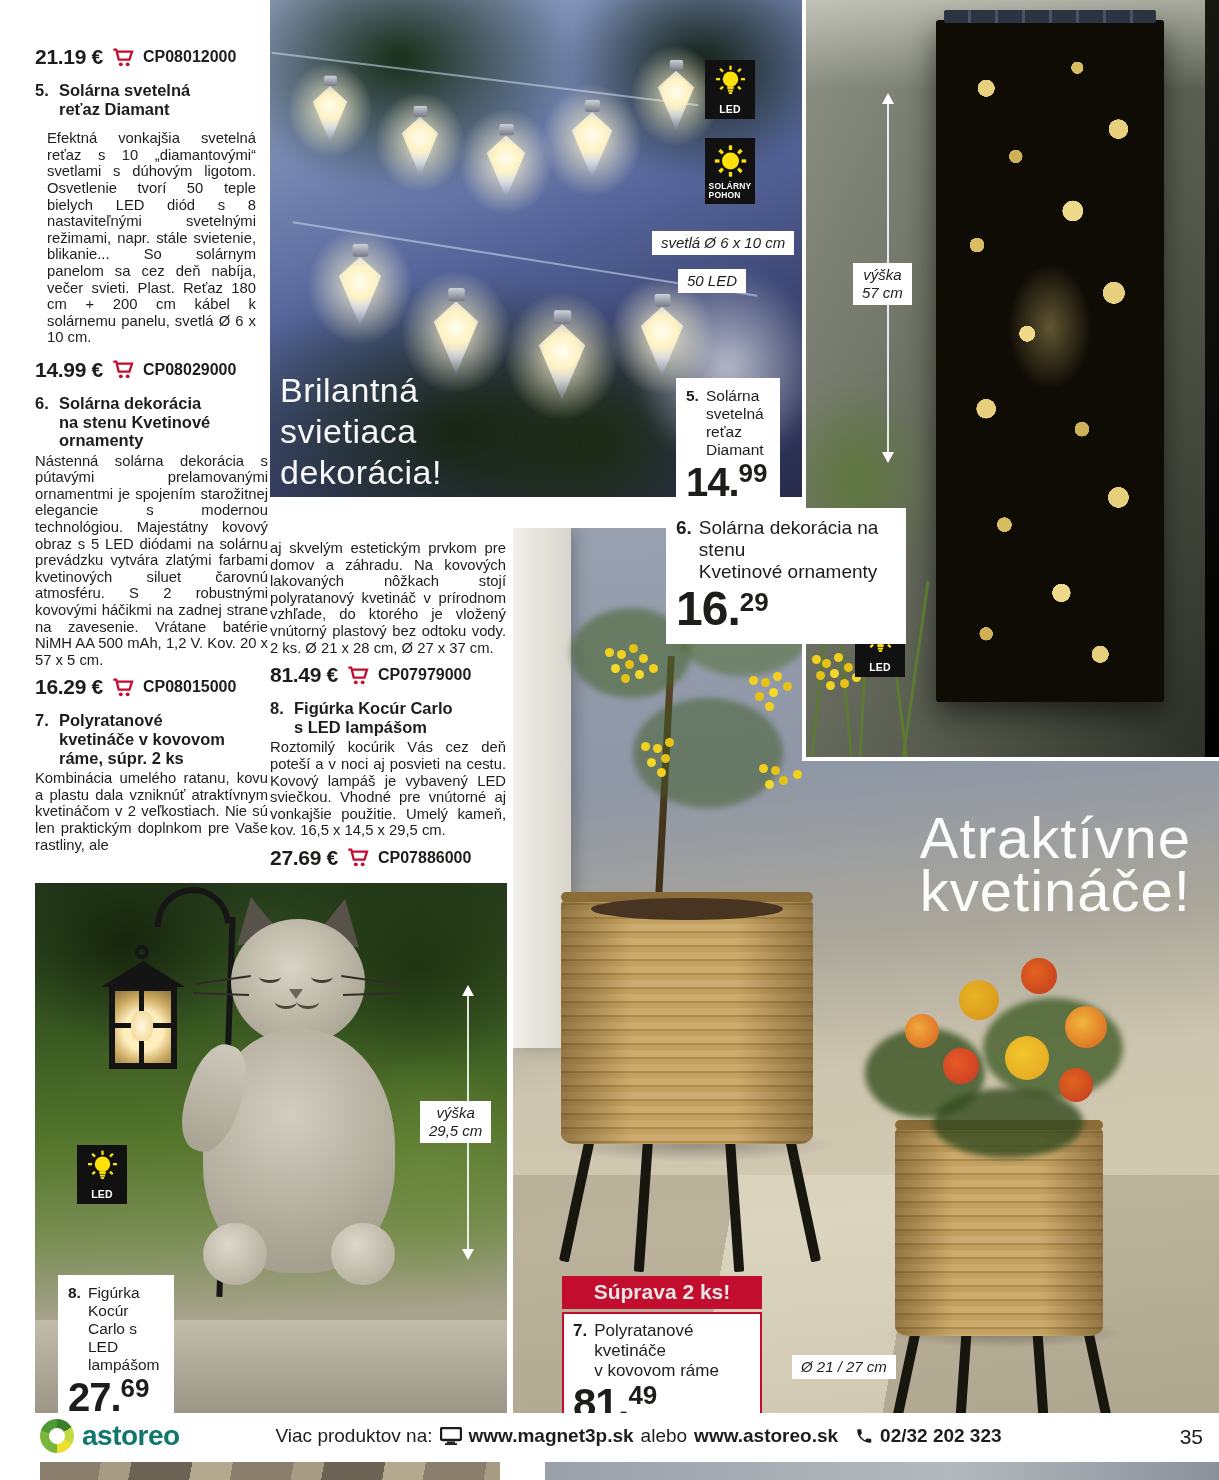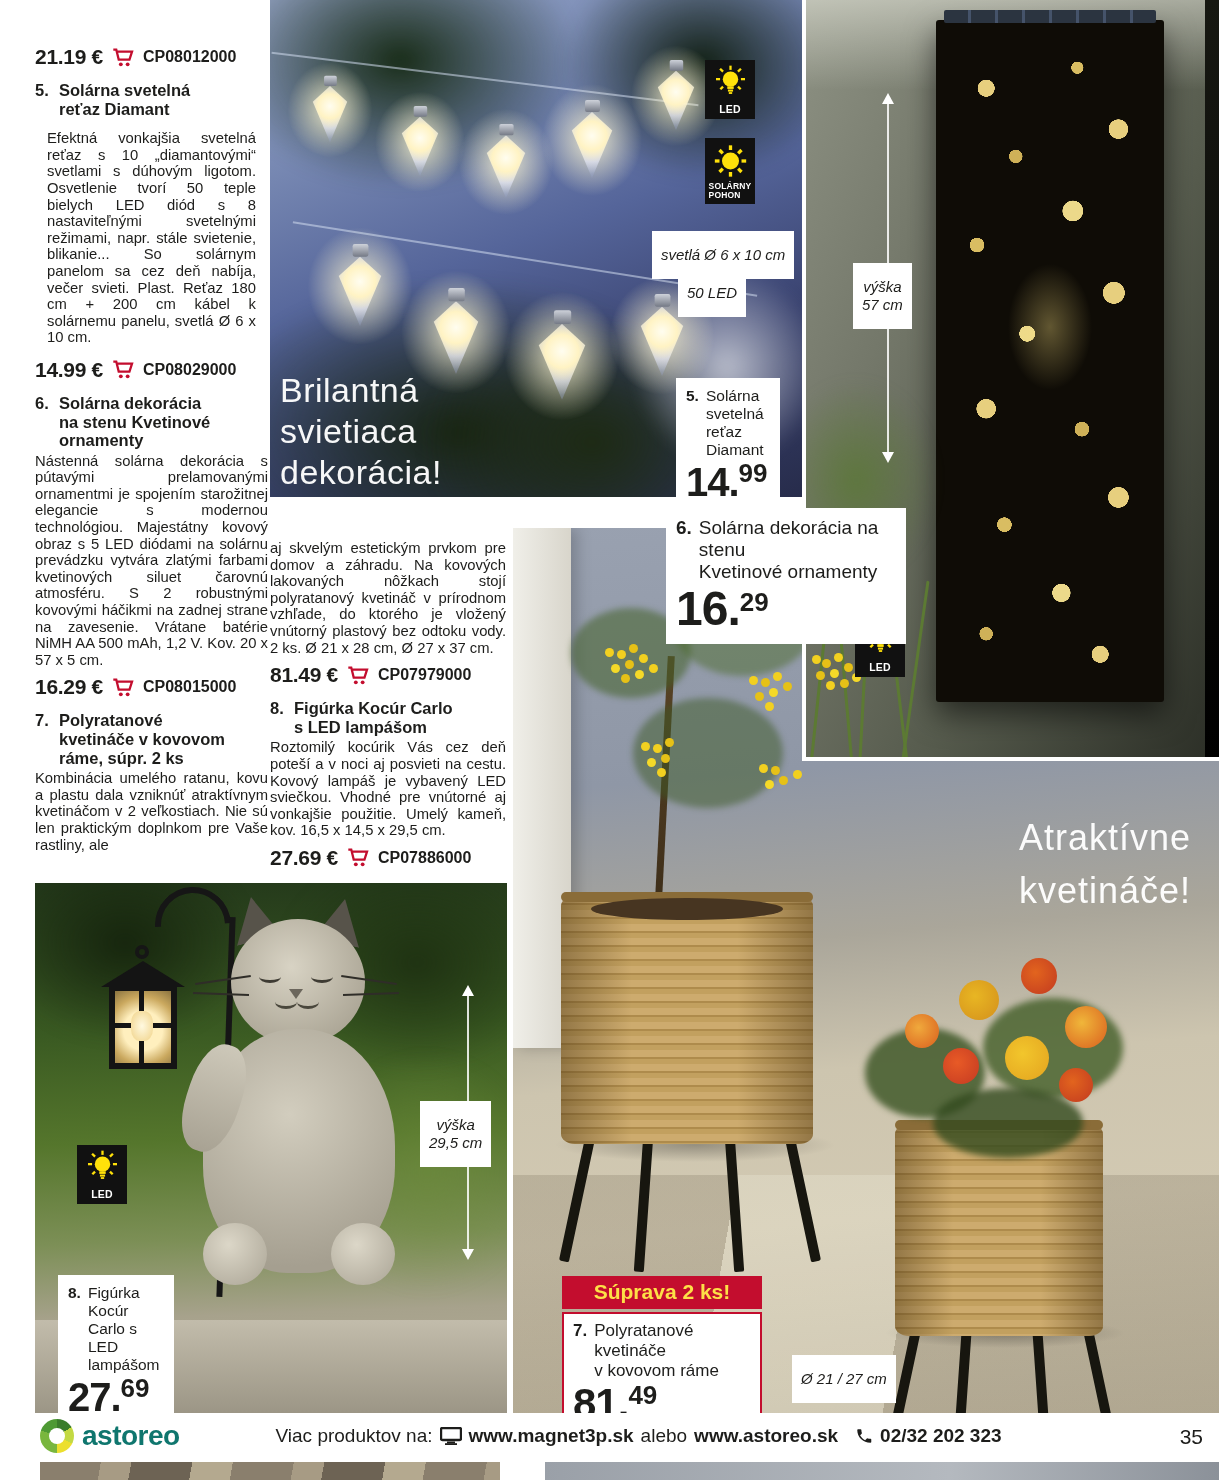--- a/index.html
+++ b/index.html
@@ -43,21 +43,21 @@
     background:radial-gradient(circle at 50% 36%,#fffdf0 0%,#fff3c4 30%,rgba(238,240,255,.6) 55%,rgba(160,172,205,.4) 80%,rgba(120,130,170,.35) 100%);}
   .string{position:absolute;height:2px;background:rgba(210,220,238,.55);}
   
   .icon-badge{position:absolute;width:50px;background:#111;display:flex;flex-direction:column;
     align-items:center;justify-content:flex-end;padding:5px 3px 4px;z-index:5;}
   .icon-badge svg{width:33px;height:36px;}
   .badge-label{color:#fff;font-weight:700;font-size:10.5px;line-height:10.5px;text-align:left;
     white-space:pre-line;margin-top:3px;letter-spacing:.2px;}
   .badge-label.small{font-size:8.5px;line-height:9px;}
   .white-label{position:absolute;background:#fff;font-style:italic;font-size:15px;line-height:18px;
-    padding:15px 9px;color:#1d1d1b;white-space:pre-line;text-align:center;z-index:5;}
+    padding:3px 9px;color:#1d1d1b;white-space:pre-line;text-align:center;z-index:5;}
   
   .v-arrow{position:absolute;width:2px;background:rgba(255,255,255,.85);z-index:4;}
   .ah{position:absolute;left:50%;width:0;height:0;border-left:6px solid transparent;border-right:6px solid transparent;}
   .ah-up{top:-10px;transform:translateX(-50%);border-bottom:11px solid #fff;}
   .ah-down{bottom:-10px;transform:translateX(-50%);border-top:11px solid #fff;}
   
   .pricebox{position:absolute;background:#fff;padding:9px 10px 6px;z-index:6;}
   .pb-head{display:flex;font-size:16px;line-height:18.5px;}
   .pb-num{font-weight:700;margin-right:7px;}
   .pb-title{white-space:pre-line;}
@@ -66,29 +66,29 @@
   #box5{left:676px;top:378px;width:104px;}
   #box5 .pb-head{font-size:15.5px;line-height:18px;}
   #box5 .pb-price{font-size:40px;line-height:38px;}
   #box6{left:666px;top:508px;width:240px;}
   #box6 .pb-head{font-size:19px;line-height:22px;}
   #box6 .pb-price{font-size:48px;line-height:44px;}
   #box8{left:23px;top:392px;width:116px;}
   #box8 .pb-head{font-size:15.5px;line-height:18px;}
   #box8 .pb-price{font-size:40px;line-height:38px;}
   .set-wrap{position:absolute;left:49px;top:748px;width:200px;z-index:6;}
-  .set-badge{background:#c30d2e;color:#fde047;font-weight:700;font-size:21px;text-align:center;
+  .set-badge{background:#c30d2e;color:#e5e5e5;font-weight:700;font-size:21px;text-align:center;
     padding:4px 12px 5px;}
   #box7{position:static;width:100%;border:2px solid #c30d2e;padding:7px 9px 5px;margin-top:3px;}
   #box7 .pb-head{font-size:17px;line-height:20px;}
   #box7 .pb-price{font-size:42px;line-height:38px;}
   
   .overlay-light{position:absolute;color:rgba(255,255,255,.96);font-weight:300;white-space:pre-line;z-index:4;}
   #lights-overlay{left:10px;top:370px;font-size:34px;line-height:41px;letter-spacing:.5px;}
-  #planters-overlay{right:28px;top:283px;font-size:36px;line-height:53px;text-align:left;letter-spacing:1px;}
+  #planters-overlay{right:28px;top:283px;font-size:58px;line-height:53px;text-align:left;letter-spacing:1px;}
   
   .panel{position:absolute;left:130px;top:20px;width:228px;height:682px;background:#0f0c06;border-radius:3px;
     box-shadow:0 12px 30px rgba(0,0,0,.55);
     background-image:
       radial-gradient(ellipse 60px 90px at 50% 45%,rgba(250,225,130,.35),transparent 70%),
       radial-gradient(circle 14px at 22% 10%,#e7cf7e 0 60%,transparent 62%),
       radial-gradient(circle 10px at 62% 7%,#d9bd62 0 60%,transparent 62%),
       radial-gradient(circle 16px at 80% 16%,#e7cf7e 0 60%,transparent 62%),
       radial-gradient(circle 11px at 35% 20%,#cfb158 0 60%,transparent 62%),
       radial-gradient(circle 17px at 60% 28%,#ecd98a 0 60%,transparent 62%),

